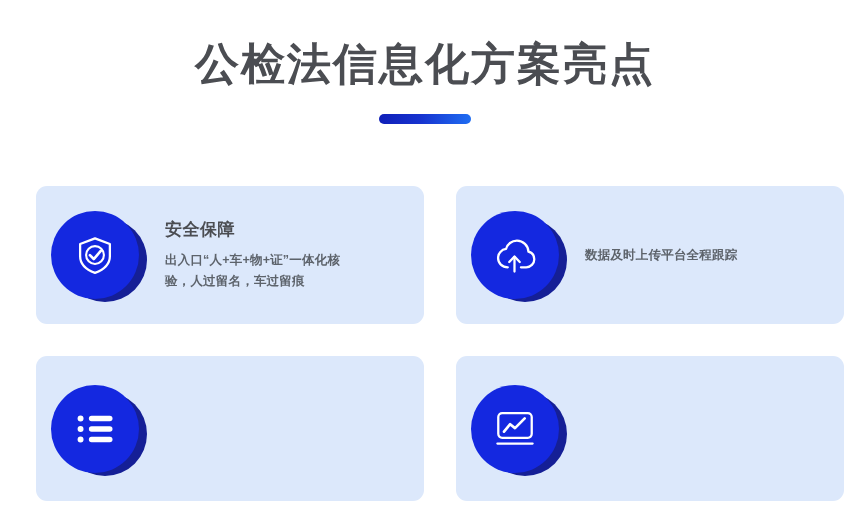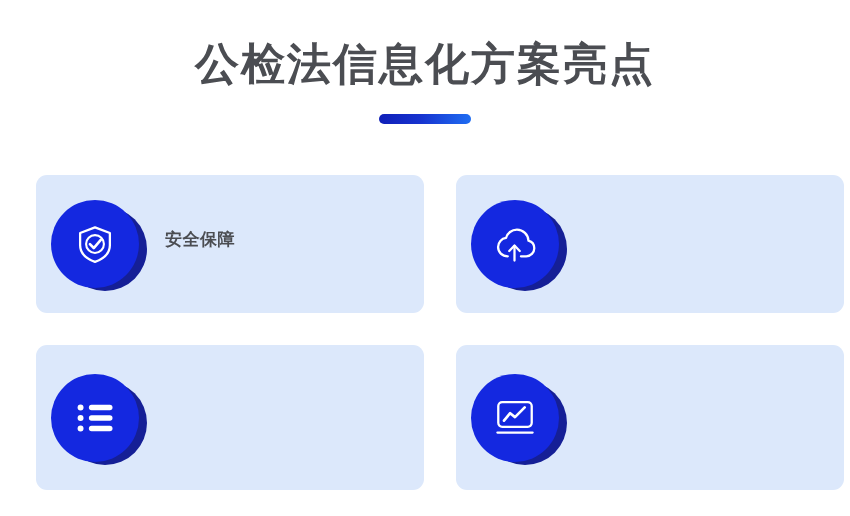--- a/index.html
+++ b/index.html
@@ -44,21 +44,21 @@
     height: 10px;
     margin: 22px auto 0 auto;
     border-radius: 6px;
     background: linear-gradient(90deg, #0f1fb8 0%, #1733cf 45%, #1f6df2 100%);
   }
 
   
   .grid {
     position: absolute;
     left: 36px;
-    top: 175px;
+    top: 186px;
     width: 778px;
     display: grid;
     grid-template-columns: 388px 388px;
     grid-template-rows: 138px 145px;
     column-gap: 12px;
     row-gap: 22px;
     gap: 32px;
   }
 
   .card {
@@ -153,35 +153,37 @@
         <div class="disc-front">
           <svg width="42" height="42" viewBox="0 0 48 48">
             <path d="M24 5 L41 11.5 V25.5 C41 34.5 33.5 41 24 44.5 C14.5 41 7 34.5 7 25.5 V11.5 Z" fill="none" stroke="#ffffff" stroke-width="2.6" stroke-linejoin="round" stroke-linecap="round"></path>
             <circle cx="24" cy="24" r="10.2" fill="none" stroke="#ffffff" stroke-width="2.4"></circle>
             <path d="M18.2 24.2 L22.6 28.6 L30.6 19.4" fill="none" stroke="#ffffff" stroke-width="3" stroke-linecap="round" stroke-linejoin="round"></path>
           </svg>
         </div>
       </div>
       <div class="card-text">
         <div class="card-title">安全保障</div>
+        <div class="card-desc">出入口“人+车+物+证”一体化核验，人过留名，车过留痕</div>
       </div>
     </div>
 
     <div class="card">
       <div class="medallion">
         <div class="disc-back"></div>
         <div class="disc-front">
           <svg width="44" height="40" viewBox="0 0 52 46">
             <path d="M17.5 37.5 C10.8 37.5 6 32.6 6 26.6 C6 21.1 10.1 16.6 15.4 15.9 C16.9 10.2 22.1 6 28.3 6 C35.6 6 41.6 11.8 41.9 19 C45.9 20.1 48.8 23.7 48.8 28 C48.8 33.2 44.5 37.5 39.2 37.5 L33 37.5" fill="none" stroke="#ffffff" stroke-width="2.7" stroke-linecap="round" stroke-linejoin="round"></path>
             <path d="M25.4 42.5 L25.4 25.2" fill="none" stroke="#ffffff" stroke-width="2.7" stroke-linecap="round"></path>
             <path d="M19.2 31.2 L25.4 24.8 L31.6 31.2" fill="none" stroke="#ffffff" stroke-width="2.7" stroke-linecap="round" stroke-linejoin="round"></path>
           </svg>
         </div>
       </div>
       <div class="card-text">
+        <div class="card-desc one-line">数据及时上传平台全程跟踪</div>
       </div>
     </div>
 
     <div class="card">
       <div class="medallion">
         <div class="disc-back"></div>
         <div class="disc-front">
           <svg width="42" height="38" viewBox="0 0 48 42">
             <circle cx="7.5" cy="9" r="3.4" fill="#ffffff"></circle>
             <circle cx="7.5" cy="21" r="3.4" fill="#ffffff"></circle>

